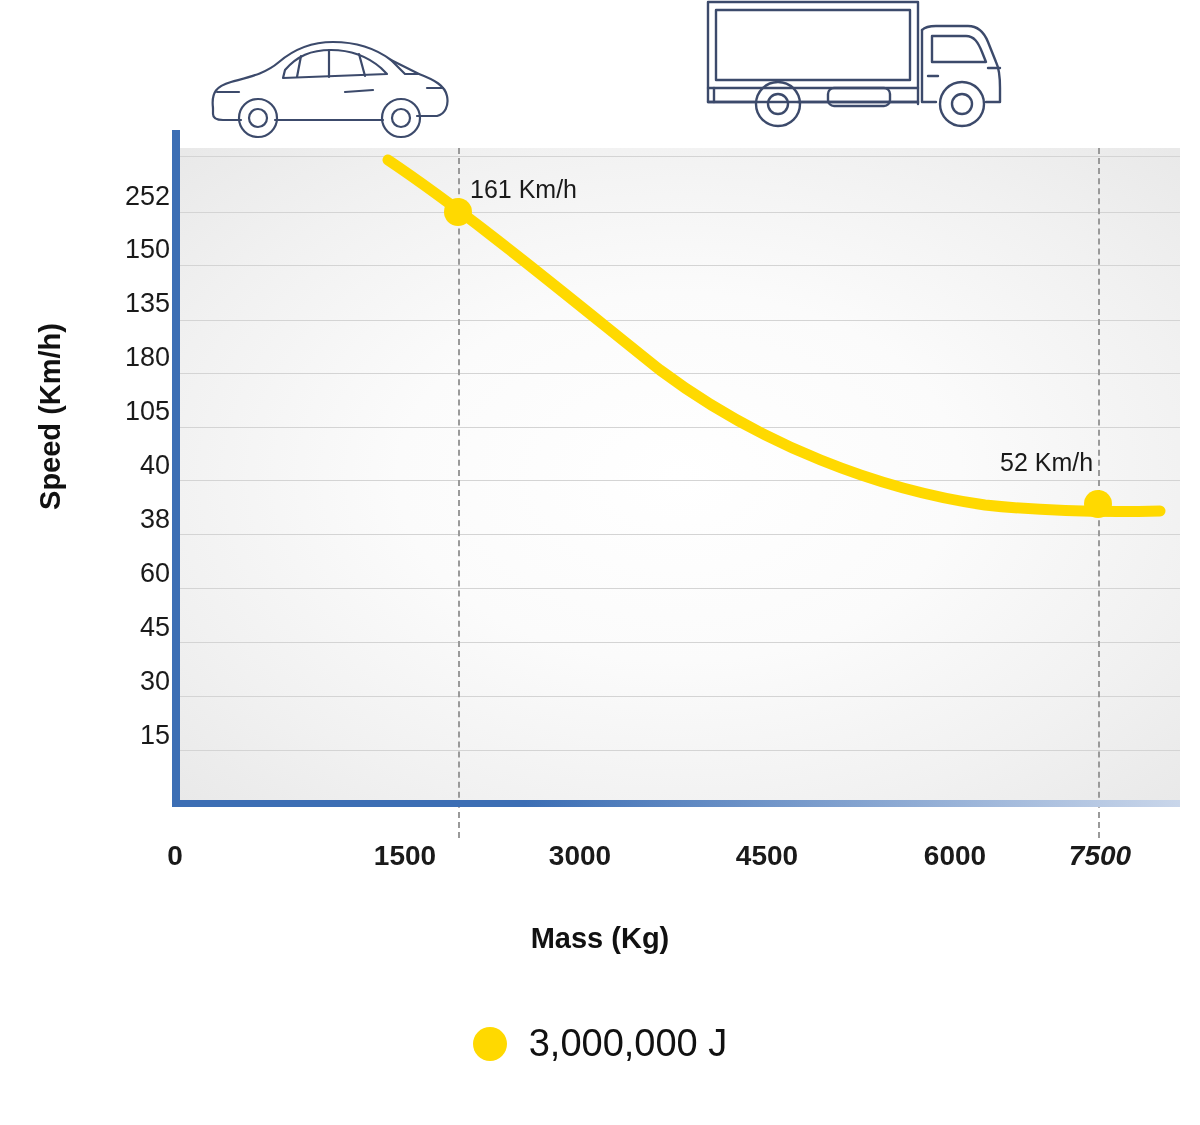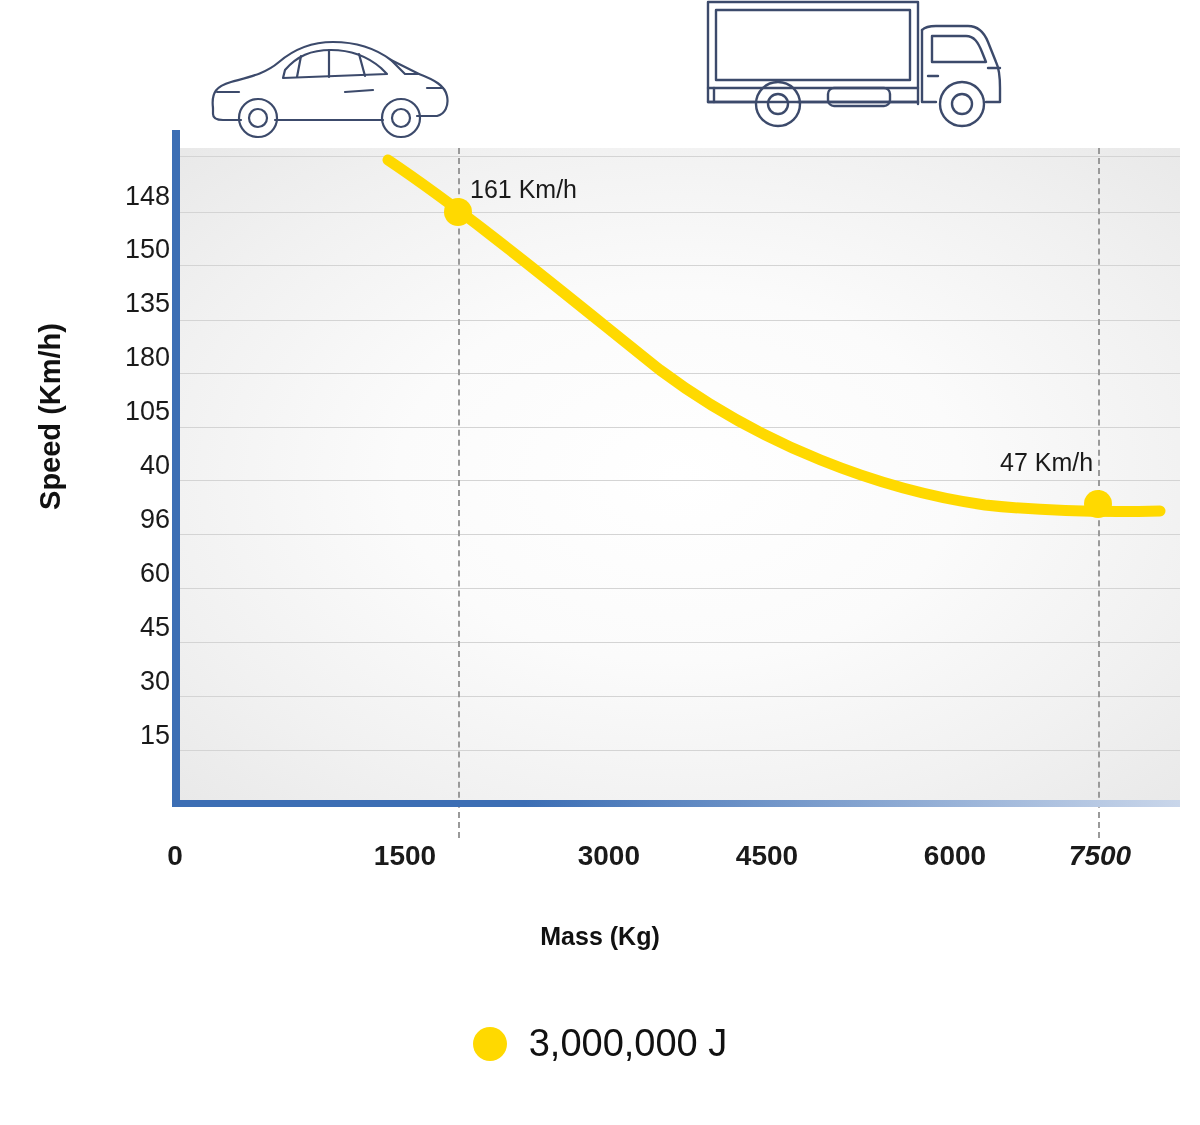--- a/index.html
+++ b/index.html
@@ -127,21 +127,21 @@
     font-weight: bold;
     color: #111;
   }
 
   #xlabel {
     position: absolute;
     left: 0;
     top: 922px;
     width: 1200px;
     text-align: center;
-    font-size: 25px;
+    font-size: 29px;
     font-weight: bold;
     color: #111;
   }
 
   
   #legend {
     position: absolute;
     left: 0;
     top: 1000px;
     width: 1200px;
@@ -186,39 +186,39 @@
   <div class="gridline" style="top:373px;"></div>
   <div class="gridline" style="top:427px;"></div>
   <div class="gridline" style="top:480px;"></div>
   <div class="gridline" style="top:534px;"></div>
   <div class="gridline" style="top:588px;"></div>
   <div class="gridline" style="top:642px;"></div>
   <div class="gridline" style="top:696px;"></div>
   <div class="gridline" style="top:750px;"></div>
 
   <div class="ytick-wrap" style="top:181px;">
-    <span class="ytick-label">148</span>
+    <span class="ytick-label">252</span>
   </div>
   <div class="ytick-wrap" style="top:234px;">
     <span class="ytick-label">150</span>
   </div>
   <div class="ytick-wrap" style="top:288px;">
     <span class="ytick-label">135</span>
   </div>
   <div class="ytick-wrap" style="top:342px;">
     <span class="ytick-label">180</span>
   </div>
   <div class="ytick-wrap" style="top:396px;">
     <span class="ytick-label">105</span>
   </div>
   <div class="ytick-wrap" style="top:450px;">
     <span class="ytick-label">40</span>
   </div>
   <div class="ytick-wrap" style="top:504px;">
-    <span class="ytick-label">96</span>
+    <span class="ytick-label">38</span>
   </div>
   <div class="ytick-wrap" style="top:558px;">
     <span class="ytick-label">60</span>
   </div>
   <div class="ytick-wrap" style="top:612px;">
     <span class="ytick-label">45</span>
   </div>
   <div class="ytick-wrap" style="top:666px;">
     <span class="ytick-label">30</span>
   </div>
@@ -233,25 +233,25 @@
     <path d="M 388,160 C 470,215 560,290 660,370 C 760,445 880,490 985,505 C 1060,513 1120,512 1160,511" fill="none" stroke="#ffd900" stroke-width="11" stroke-linecap="round"></path>
   </svg>
 
   <div class="y-axis"></div>
   <div class="x-axis"></div>
 
   <div class="marker" style="left:444px; top:198px;"></div>
   <div class="marker" style="left:1084px; top:490px;"></div>
 
   <div class="point-label" style="left:470px; top:175px;">161 Km/h</div>
-  <div class="point-label" style="left:1000px; top:448px;">47 Km/h</div>
+  <div class="point-label" style="left:1000px; top:448px;">52 Km/h</div>
 
   <div class="xtick-label" style="left:115px;">0</div>
   <div class="xtick-label" style="left:345px;">1500</div>
-  <div class="xtick-label" style="left:520px;text-align:right;">3000</div>
+  <div class="xtick-label" style="left:520px;">3000</div>
   <div class="xtick-label" style="left:707px;">4500</div>
   <div class="xtick-label" style="left:895px;">6000</div>
   <div class="xtick-label" style="left:1040px;font-style:italic;">7500</div>
 
   <div id="ylabel">Speed (Km/h)</div>
   <div id="xlabel">Mass (Kg)</div>
 </div>
 
 <svg id="car-icon" class="vehicle-icon" width="250" height="110" viewBox="0 0 250 110">
   <g fill="none" stroke="#3c4a6b" stroke-width="2.2" stroke-linejoin="round" stroke-linecap="round">

